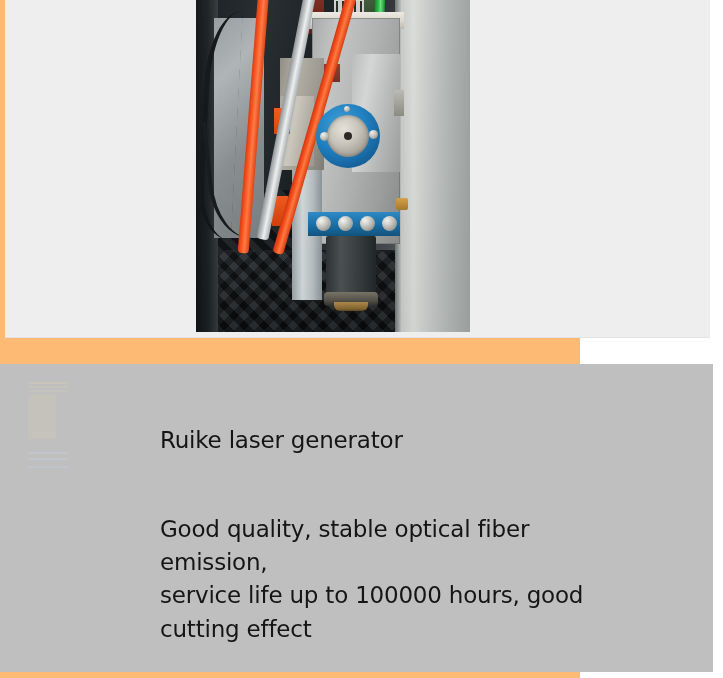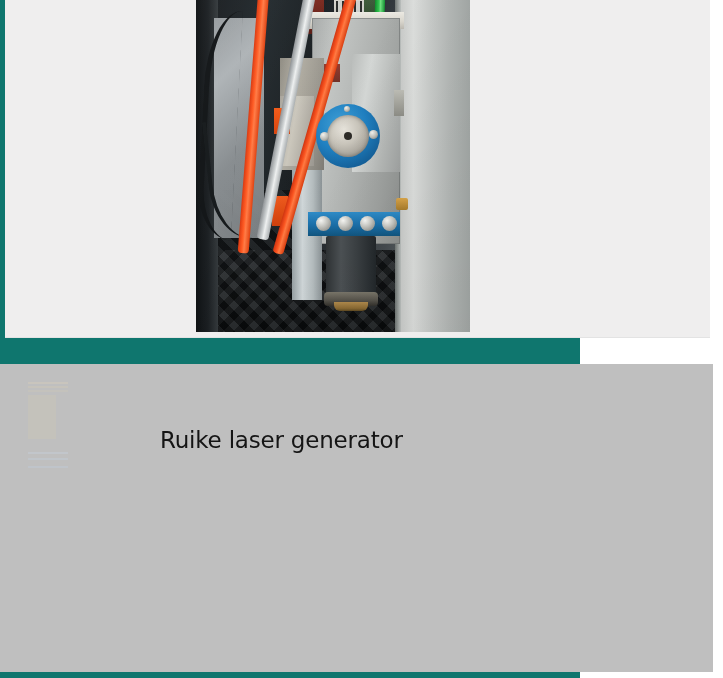--- a/index.html
+++ b/index.html
@@ -11,21 +11,21 @@
   body {
     width: 723px;
     height: 678px;
     overflow: hidden;
     font-family: "DejaVu Sans", sans-serif;
   }
   .page {
     position: relative;
     width: 580px;
     height: 678px;
-    background: #0f766e;
+    background: #fdba74;
   }
 
   
   .image-band {
     position: absolute;
     left: 5px;
     top: 0px;
     width: 705px;
     height: 338px;
     background: #efeeee;
@@ -402,17 +402,20 @@
       <div class="streak s2"></div>
       <div class="streak s3"></div>
       <div class="streak s4"></div>
       <div class="streak s5"></div>
       <div class="streak s6"></div>
       <div class="streak s7"></div>
     </div>
 
     <div class="text-block">
       <p class="headline">Ruike laser generator</p>
+      <p class="body-copy">Good quality, stable optical fiber emission,
+ service life up to 100000 hours, good
+ cutting effect</p>
     </div>
 
   </div>
 
 </div>
 
 </body></html>

